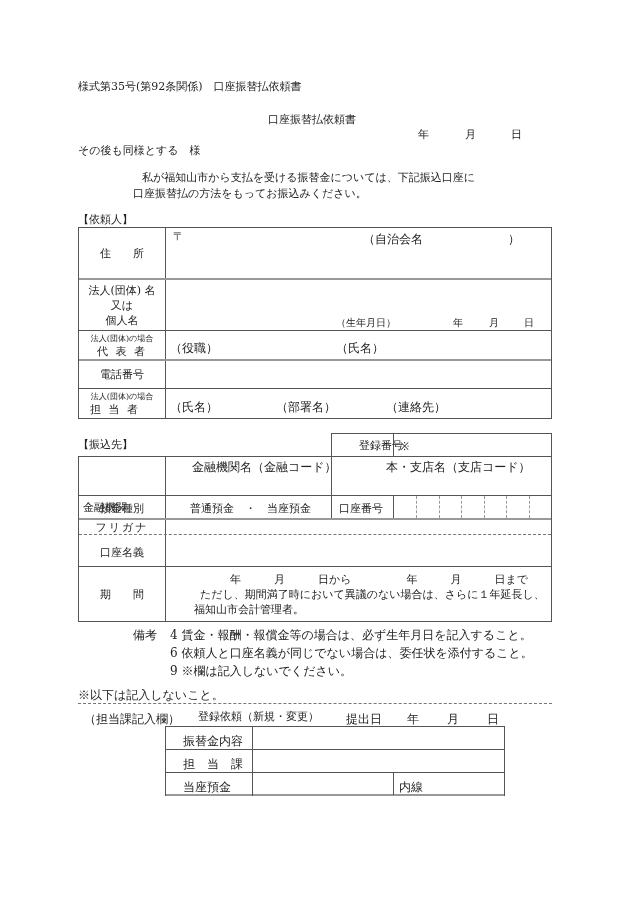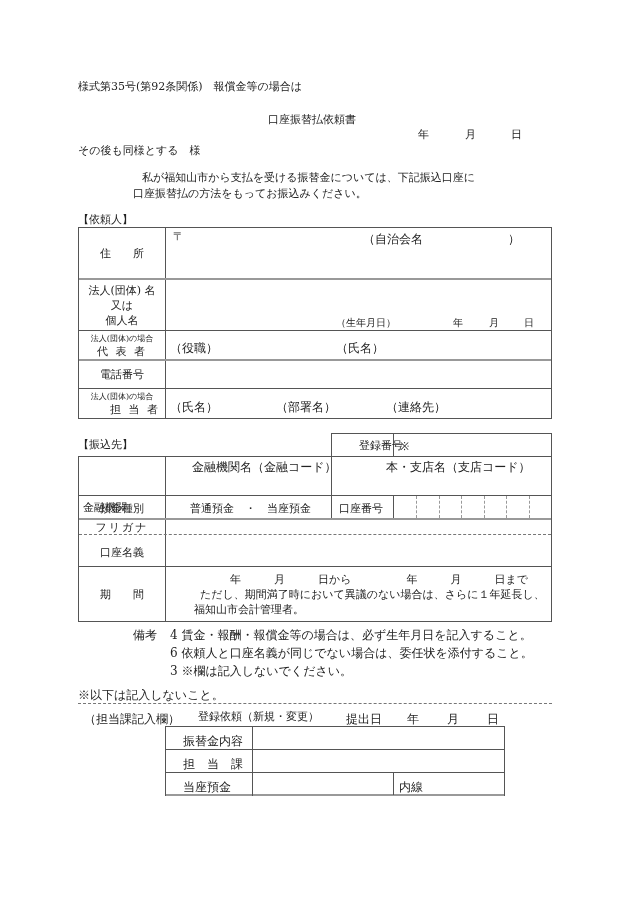--- a/index.html
+++ b/index.html
@@ -14,21 +14,21 @@
   .hl { height: 1px; }
   .vl { width: 1px; }
   .hl2 { height: 2px; background: #999; }
   .dash-h { position: absolute; height: 0; border-top: 1px dashed #777; }
   .dash-v { position: absolute; width: 0; border-left: 1px dashed #999; }
   .cell-label { position: absolute; text-align: center; font-size: 11px; }
 </style>
 </head>
 <body>
 
-<div class="abs t11" style="left:78px;top:79px;">様式第35号(第92条関係)　報償金等の場合は</div>
+<div class="abs t11" style="left:78px;top:79px;">様式第35号(第92条関係)　口座振替払依頼書</div>
 <div class="abs t11" style="left:268px;top:112px;">口座振替払依頼書</div>
 <div class="abs t11" style="left:418px;top:127px;">年</div>
 <div class="abs t11" style="left:465px;top:127px;">月</div>
 <div class="abs t11" style="left:511px;top:127px;">日</div>
 <div class="abs t11" style="left:78px;top:143px;">その後も同様とする　様</div>
 <div class="abs t11" style="left:142px;top:170px;">私が福知山市から支払を受ける振替金については、下記振込口座に</div>
 <div class="abs t11" style="left:133px;top:186px;">口座振替払の方法をもってお振込みください。</div>
 
 <div class="abs t11" style="left:78px;top:212px;">【依頼人】</div>
 
@@ -63,21 +63,21 @@
   <div class="cell-label t8" style="left:79px;top:333px;width:86px;font-size:8px;">法人(団体)の場合</div>
   <div class="cell-label" style="left:79px;top:344px;width:86px;letter-spacing:2px;">代 表 者</div>
   <div class="abs t9" style="left:170px;top:340px;">（役職）</div>
   <div class="abs t9" style="left:336px;top:340px;">（氏名）</div>
   <div style="position:absolute;left:166px;top:331px;width:385px;height:28px;"></div>
 
   <div class="cell-label" style="left:79px;top:367px;width:86px;">電話番号</div>
   <div style="position:absolute;left:166px;top:361px;width:385px;height:27px;"></div>
 
   <div class="cell-label" style="left:79px;top:391px;width:86px;font-size:8px;">法人(団体)の場合</div>
-  <div class="cell-label" style="left:92px;top:402px;width:86px;letter-spacing:2px;">担 当 者</div>
+  <div class="cell-label" style="left:72px;top:402px;width:86px;letter-spacing:2px;">担 当 者</div>
   <div class="abs t9" style="left:170px;top:399px;">（氏名）</div>
   <div class="abs t9" style="left:276px;top:399px;">（部署名）</div>
   <div class="abs t9" style="left:386px;top:399px;">（連絡先）</div>
   <div style="position:absolute;left:166px;top:389px;width:385px;height:29px;"></div>
 </div>
 
 <div class="abs t11" style="left:78px;top:437px;">【振込先】</div>
 
 <div>
 
@@ -132,21 +132,21 @@
 
   <div class="cell-label" style="left:79px;top:587px;width:86px;">期　　間</div>
   <div class="abs t11" style="left:230px;top:572px;">年　　　月　　　日から　　　　　年　　　月　　　日まで</div>
   <div class="abs t11" style="left:200px;top:587px;">ただし、期間満了時において異議のない場合は、さらに１年延長し、</div>
   <div class="abs t11" style="left:194px;top:602px;">福知山市会計管理者。</div>
 </div>
 
 <div class="abs t9" style="left:133px;top:627px;">備考</div>
 <div class="abs t9" style="left:170px;top:627px;">4 賃金・報酬・報償金等の場合は、必ず生年月日を記入すること。</div>
 <div class="abs t9" style="left:170px;top:645px;">6 依頼人と口座名義が同じでない場合は、委任状を添付すること。</div>
-<div class="abs t9" style="left:170px;top:663px;">3 ※欄は記入しないでください。</div>
+<div class="abs t9" style="left:170px;top:663px;">9 ※欄は記入しないでください。</div>
 <div class="abs t9" style="left:78px;top:687px;">※以下は記入しないこと。</div>
 <div class="dash-h" style="left:78px;top:703px;width:474px;"></div>
 
 <div class="abs t9" style="left:84px;top:711px;">（担当課記入欄）</div>
 <div class="abs t11" style="left:198px;top:709px;">登録依頼（新規・変更）</div>
 <div class="abs t9" style="left:346px;top:711px;">提出日</div>
 <div class="abs t9" style="left:407px;top:711px;">年</div>
 <div class="abs t9" style="left:447px;top:711px;">月</div>
 <div class="abs t9" style="left:487px;top:711px;">日</div>
 

